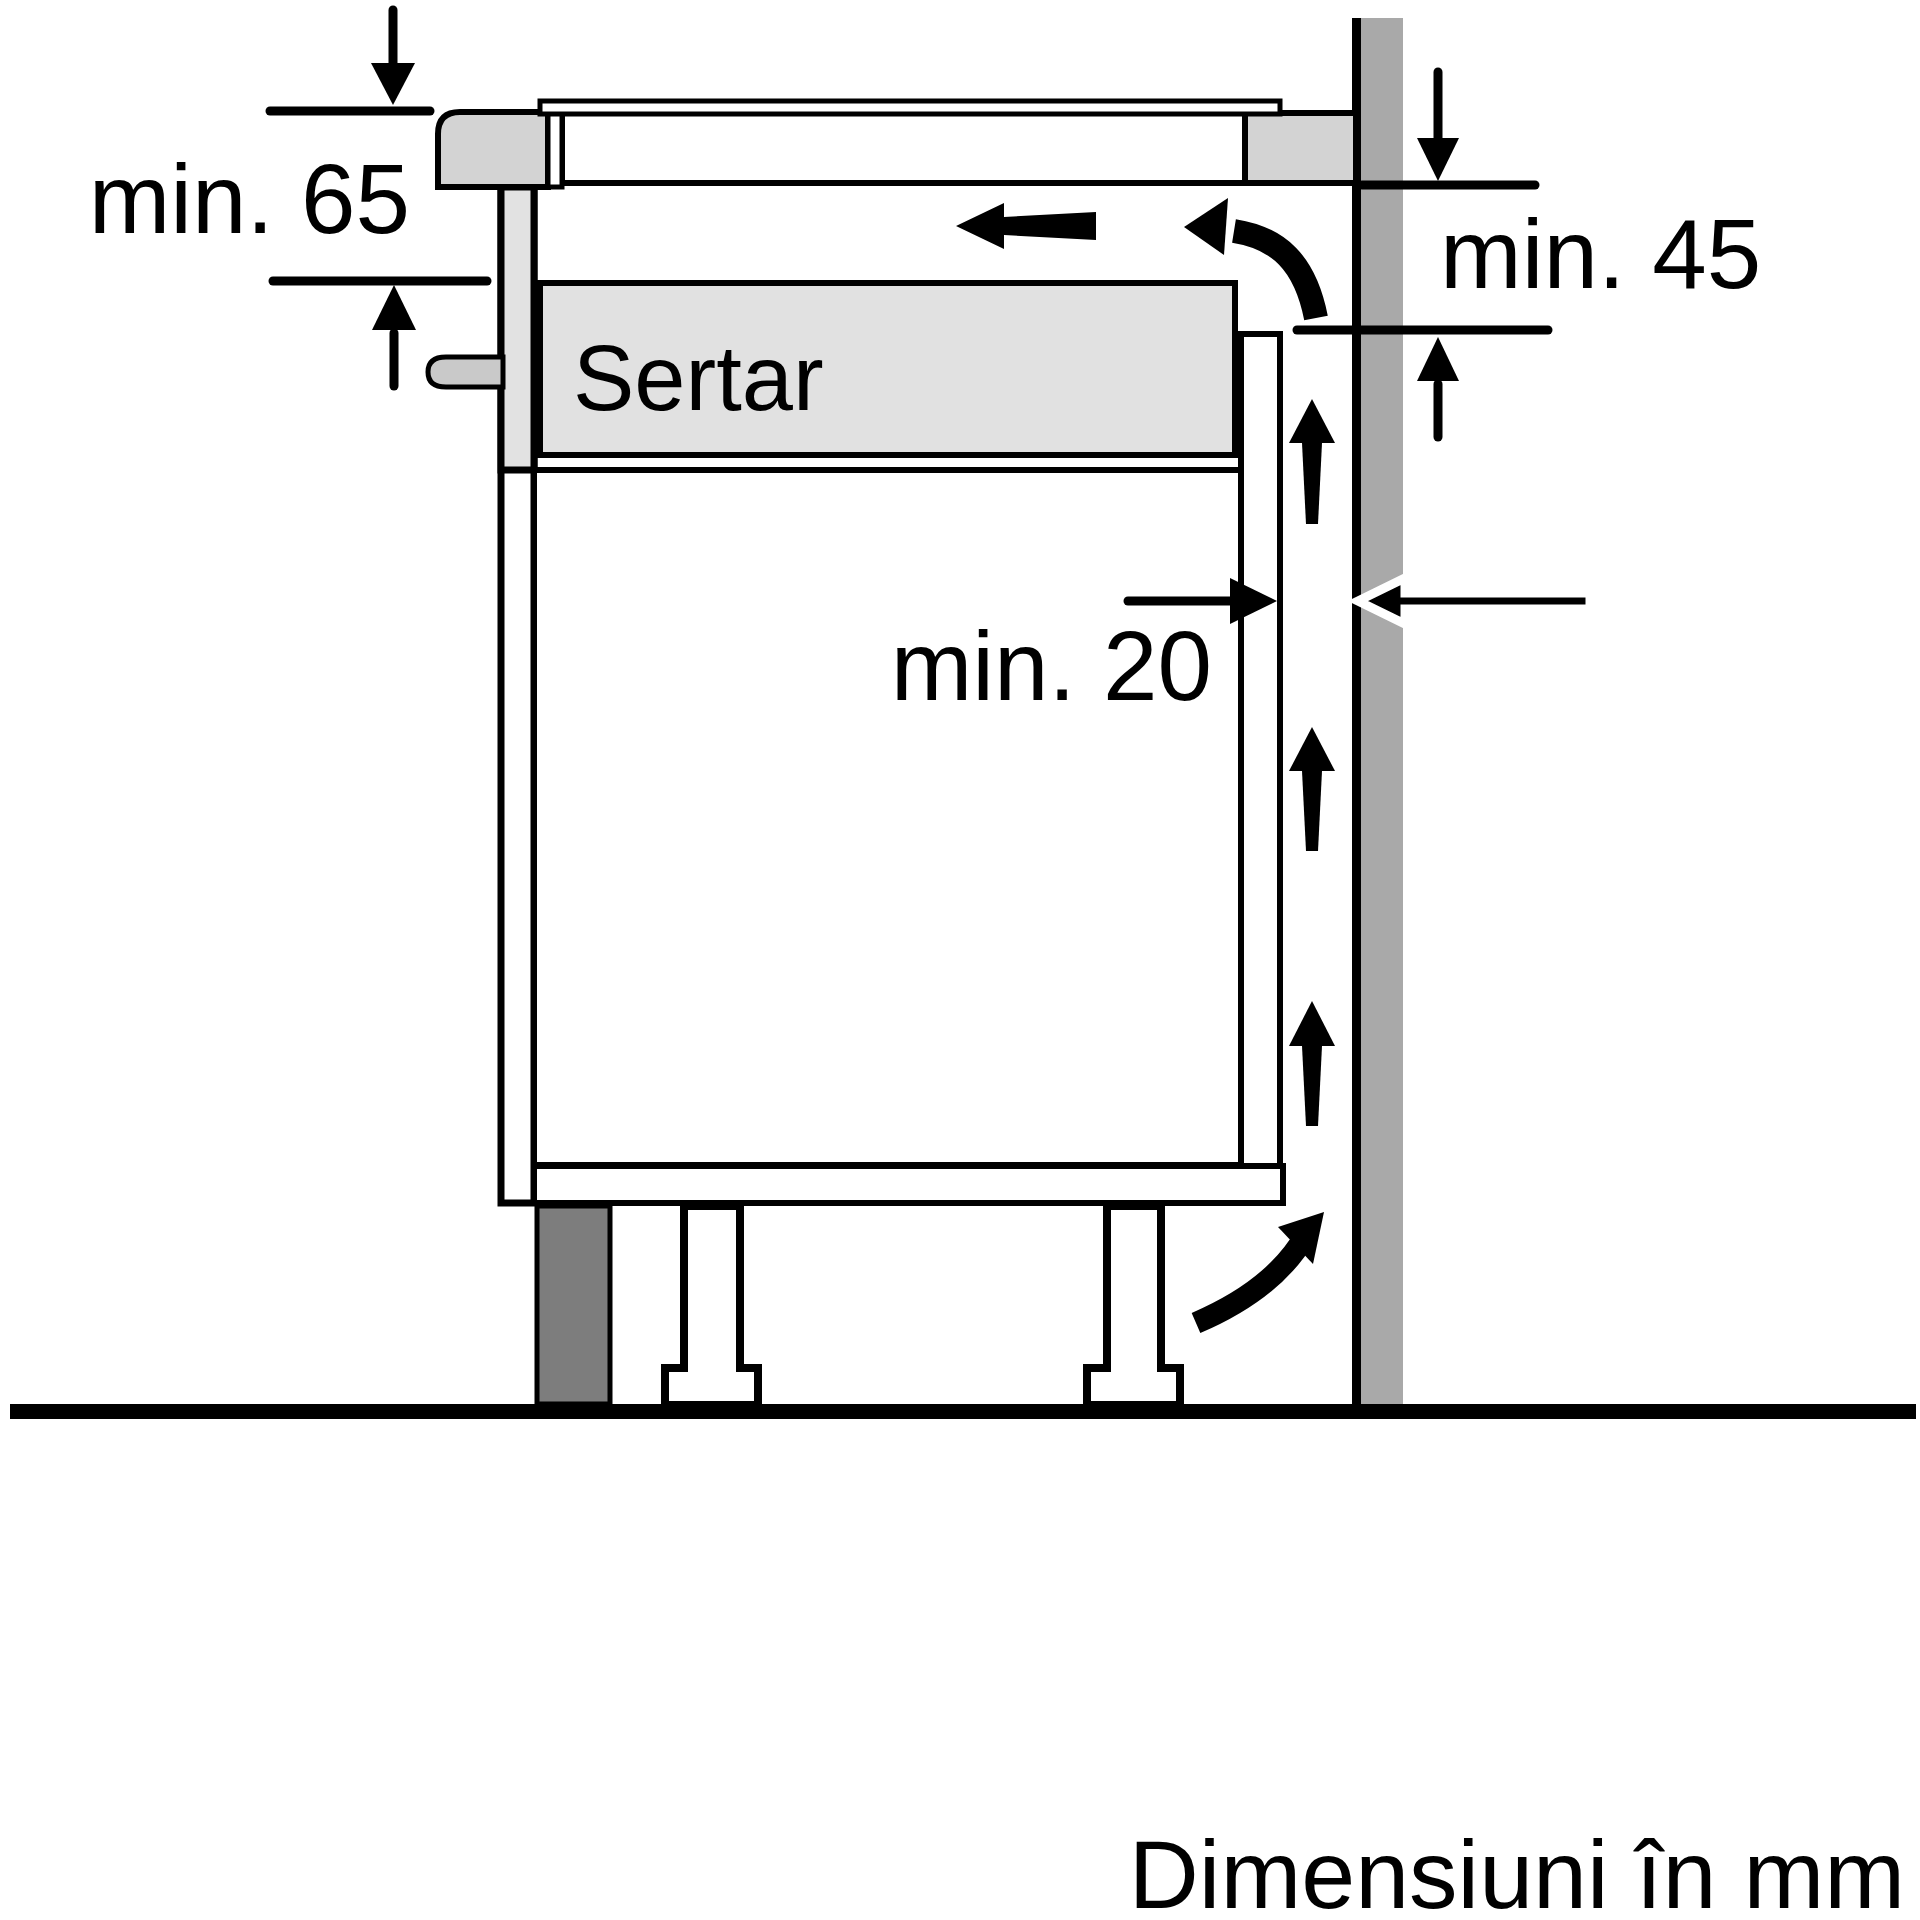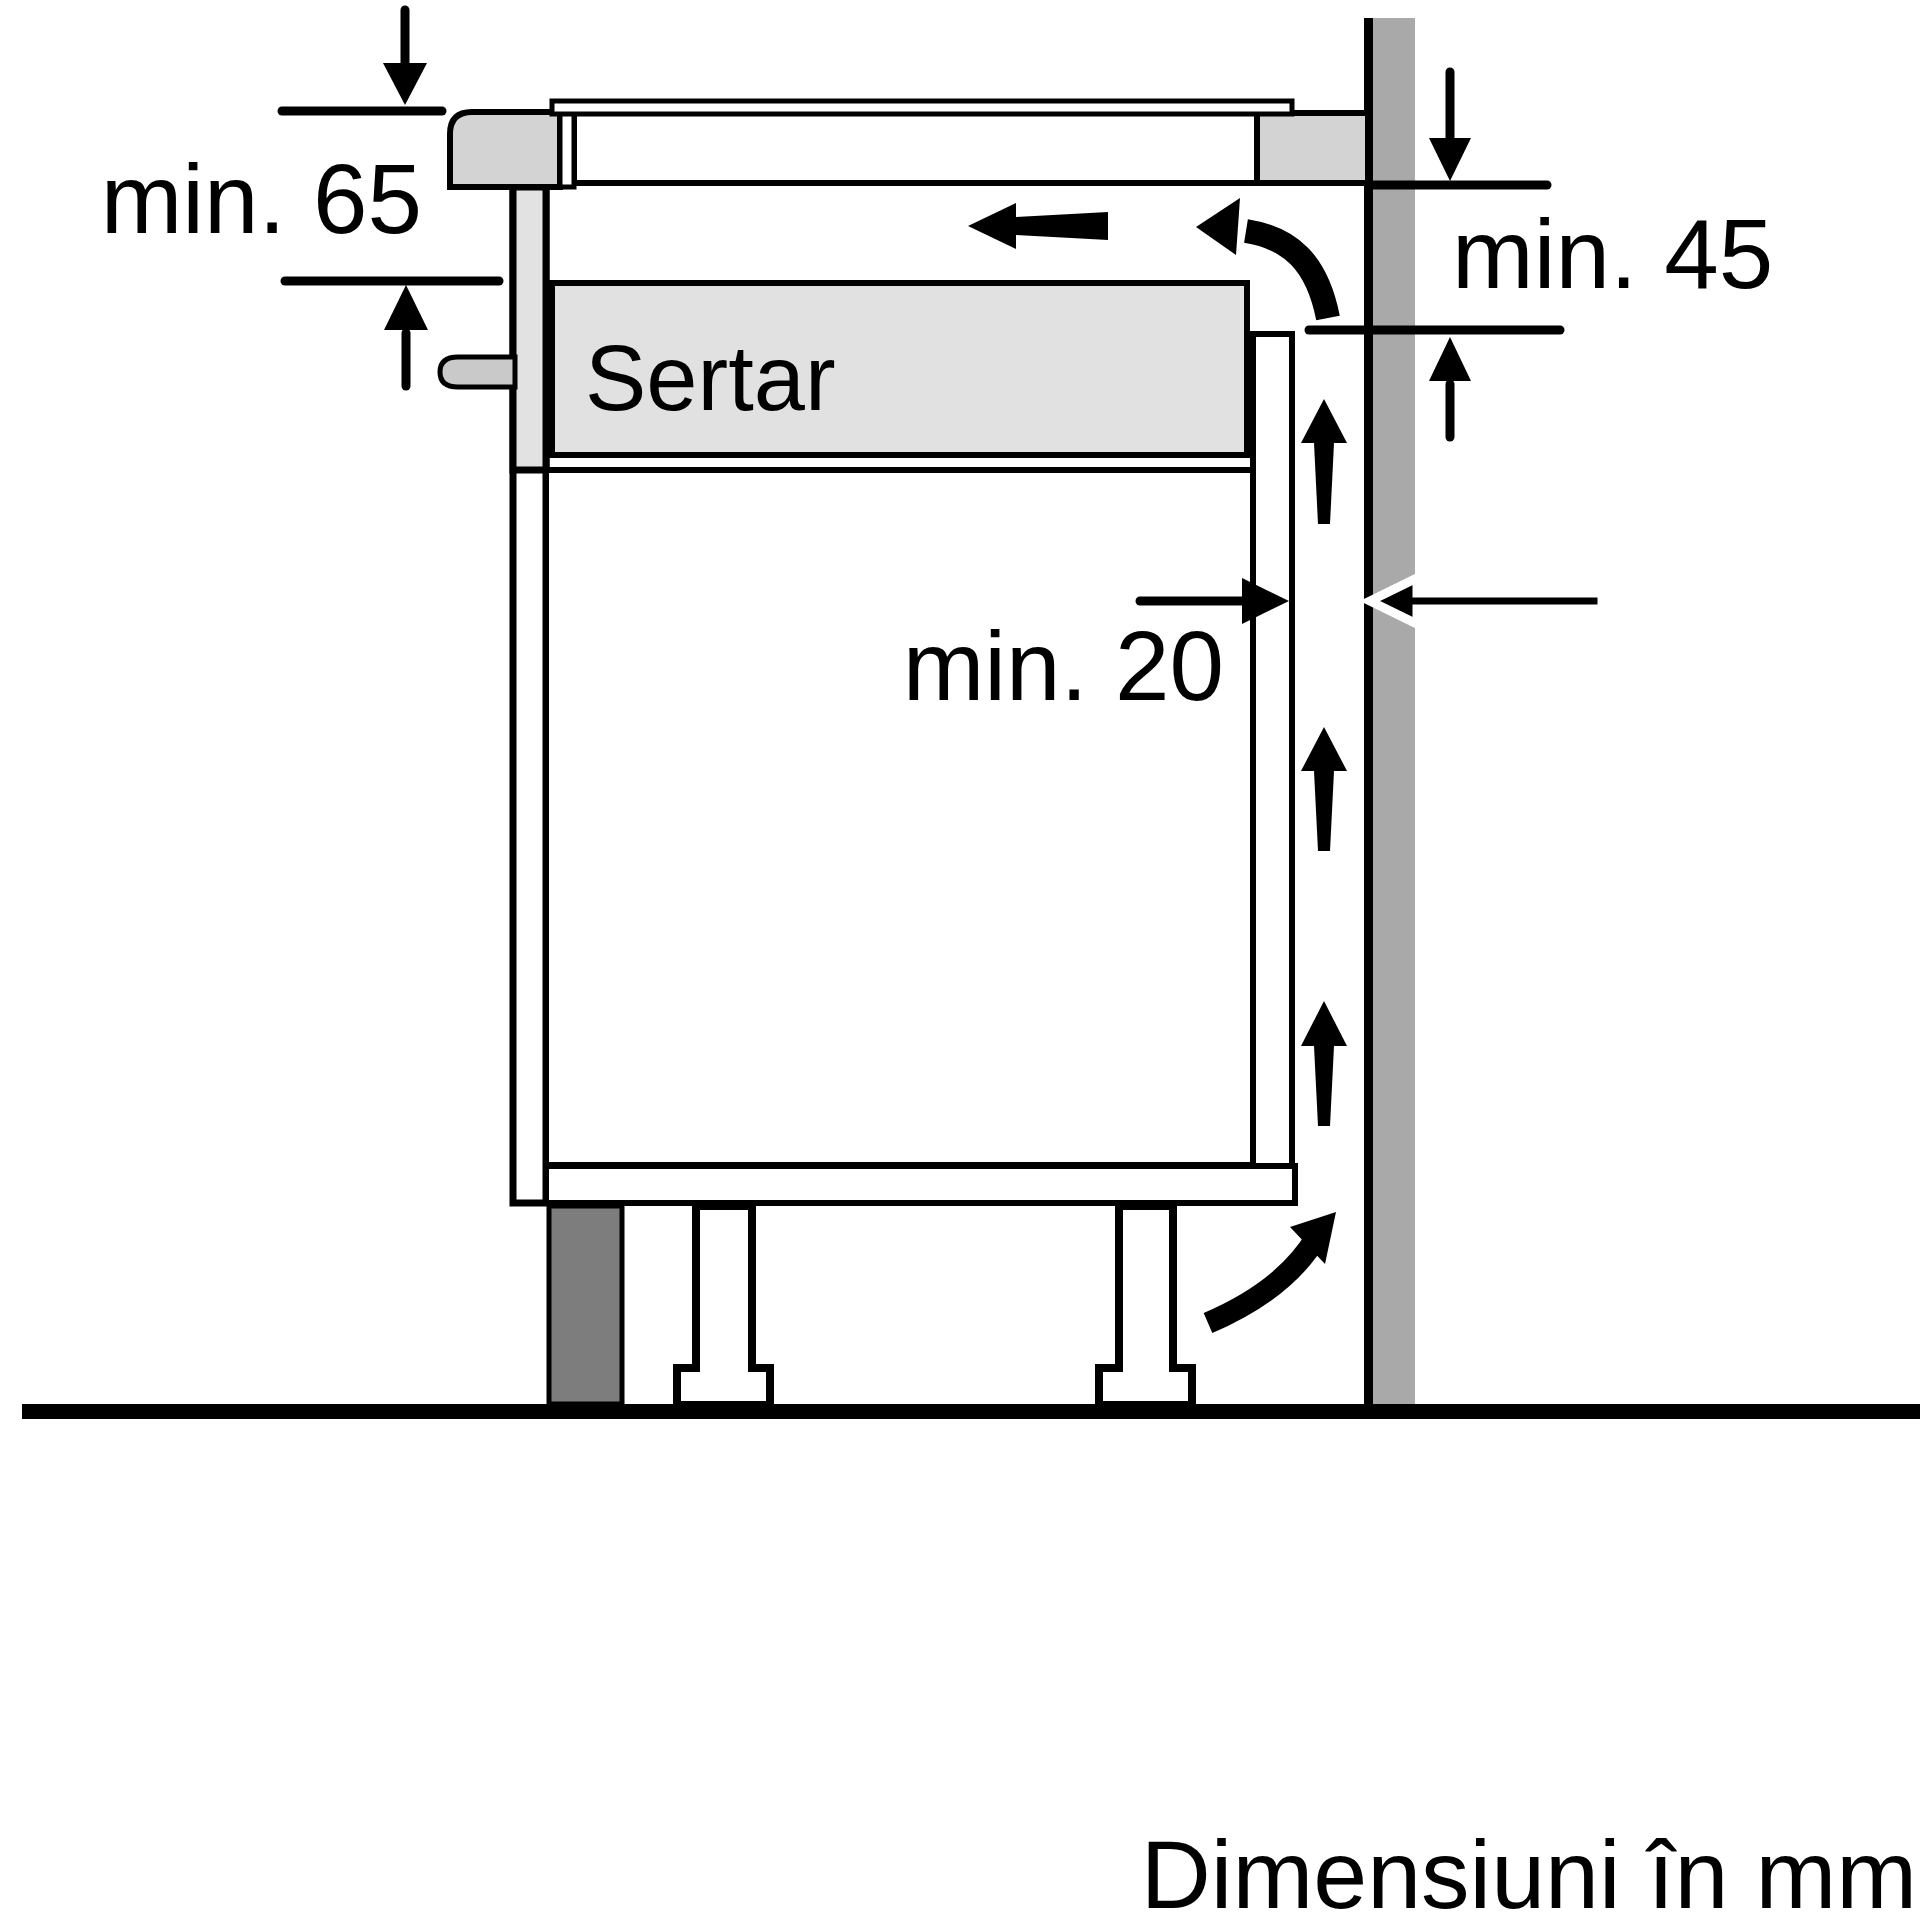--- a/index.html
+++ b/index.html
@@ -2,21 +2,20 @@
 <html><head>
 <meta charset="utf-8">
 <style>
   html, body { margin: 0; padding: 0; background: #ffffff; }
   #canvas {
     position: relative;
     width: 1636px;
     height: 1920px;
     background: #ffffff;
     font-family: "Liberation Sans", sans-serif;
-    margin-left: 12px;
   }
   svg { display: block; }
   text {
     font-family: "Liberation Sans", sans-serif;
     fill: #000000;
   }
   .lbl-large { font-size: 98px; }
   .lbl-drawer { font-size: 92px; }
   .lbl-note { font-size: 97px; }
 </style>

